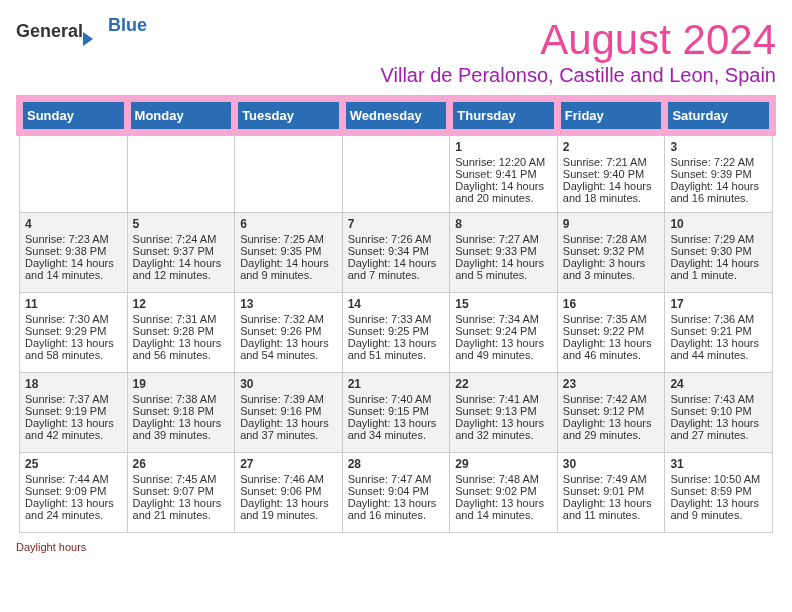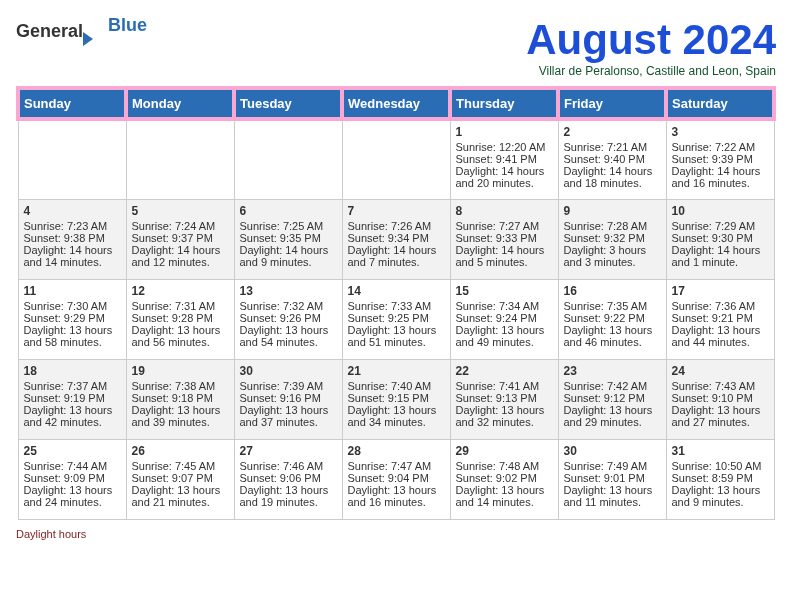--- a/index.html
+++ b/index.html
@@ -14,35 +14,35 @@
       display: flex;
       align-items: flex-start;
       justify-content: space-between;
       margin-bottom: 8px;
     }
     .logo {
       display: flex;
       align-items: center;
     }
     .title-area { text-align: right; }
-    .month-title { font-size: 42px; color: #1d4ed8; font-weight: bold; }
-    .location-title { font-size: 12px; color: #14532d; }
+    .month-title { font-size: 42px; color: #ec4899; font-weight: normal; }
+    .location-title { font-size: 20px; color: #a21caf; }
     table {
       width: 100%;
       border-collapse: collapse;
       table-layout: fixed;
     }
     thead tr th {
       background: #2a6db5;
       color: #fff;
       font-size: 13px;
       font-weight: bold;
       padding: 6px 4px;
       text-align: left;
-      border: 4px solid #f9a8d4;
+      border: 7px solid #f9a8d4;
     }
     tbody tr td {
       vertical-align: top;
       border: 1px solid #ccc;
       padding: 4px 5px;
       font-size: 11px;
       color: #333;
       height: 80px;
       background: #fff;
     }

